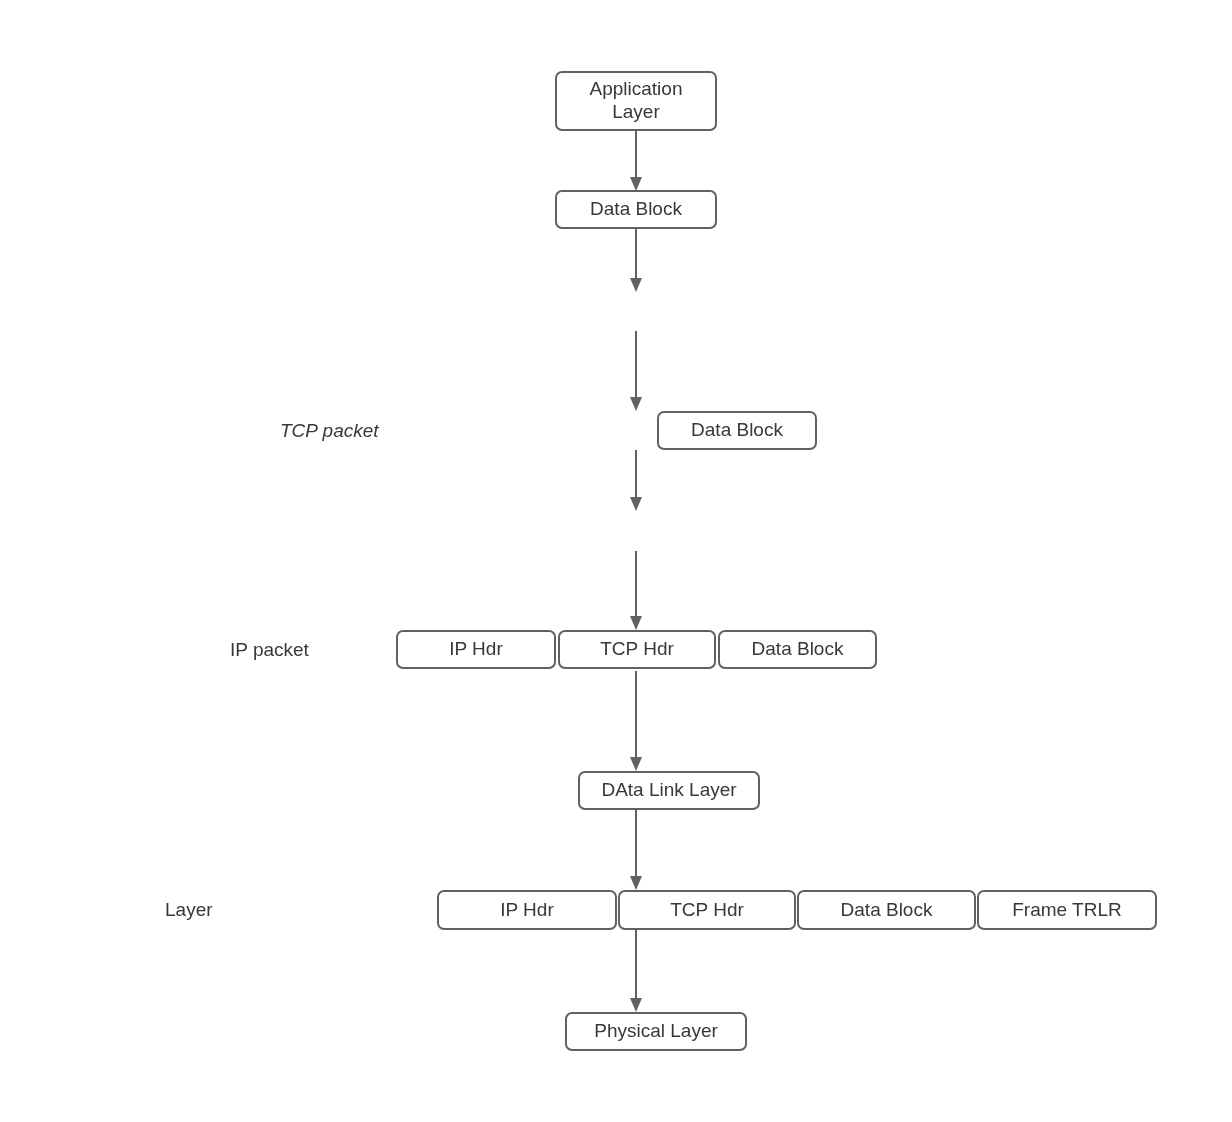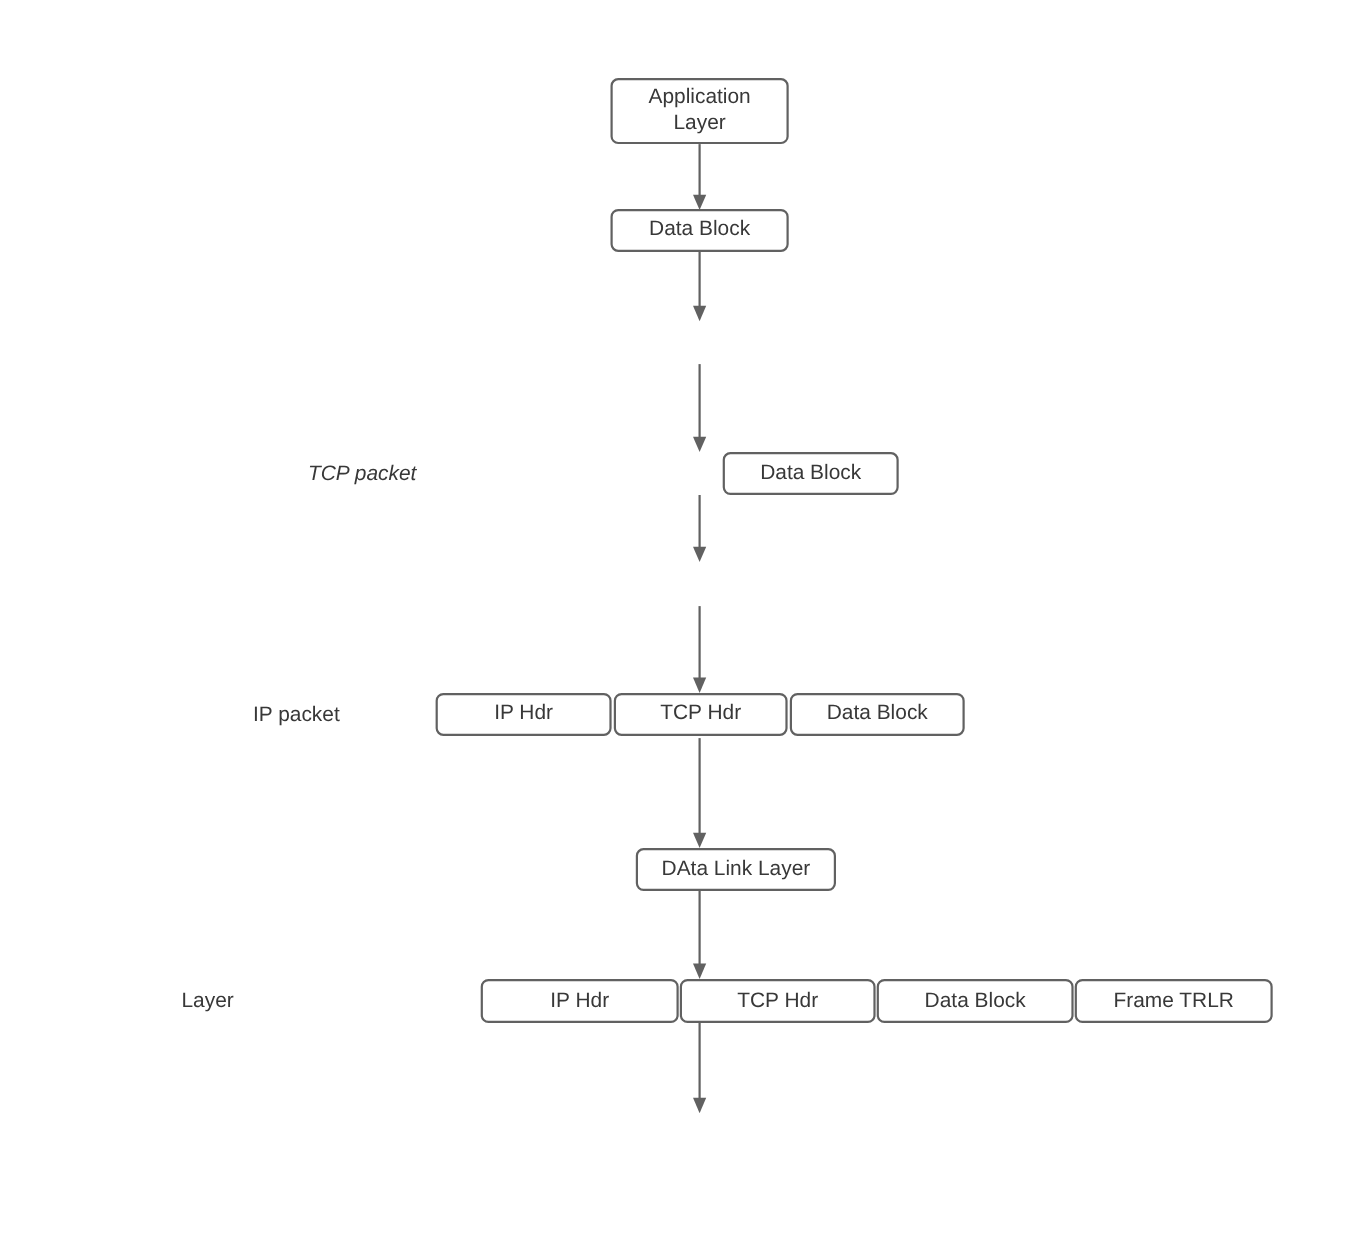--- a/index.html
+++ b/index.html
@@ -169,14 +169,17 @@
   </div>
   <div class="node" id="n-db4">
     <span class="lbl">Data Block</span>
   </div>
   <div class="node" id="n-fromtrlr">
     <span class="lbl">Frame TRLR</span>
   </div>
 
   <div class="arrow" id="a8"></div>
 
+  <div class="node" id="n-phy">
+    <span class="lbl">Physical Layer</span>
+  </div>
 
 </div>
 
 </body></html>

